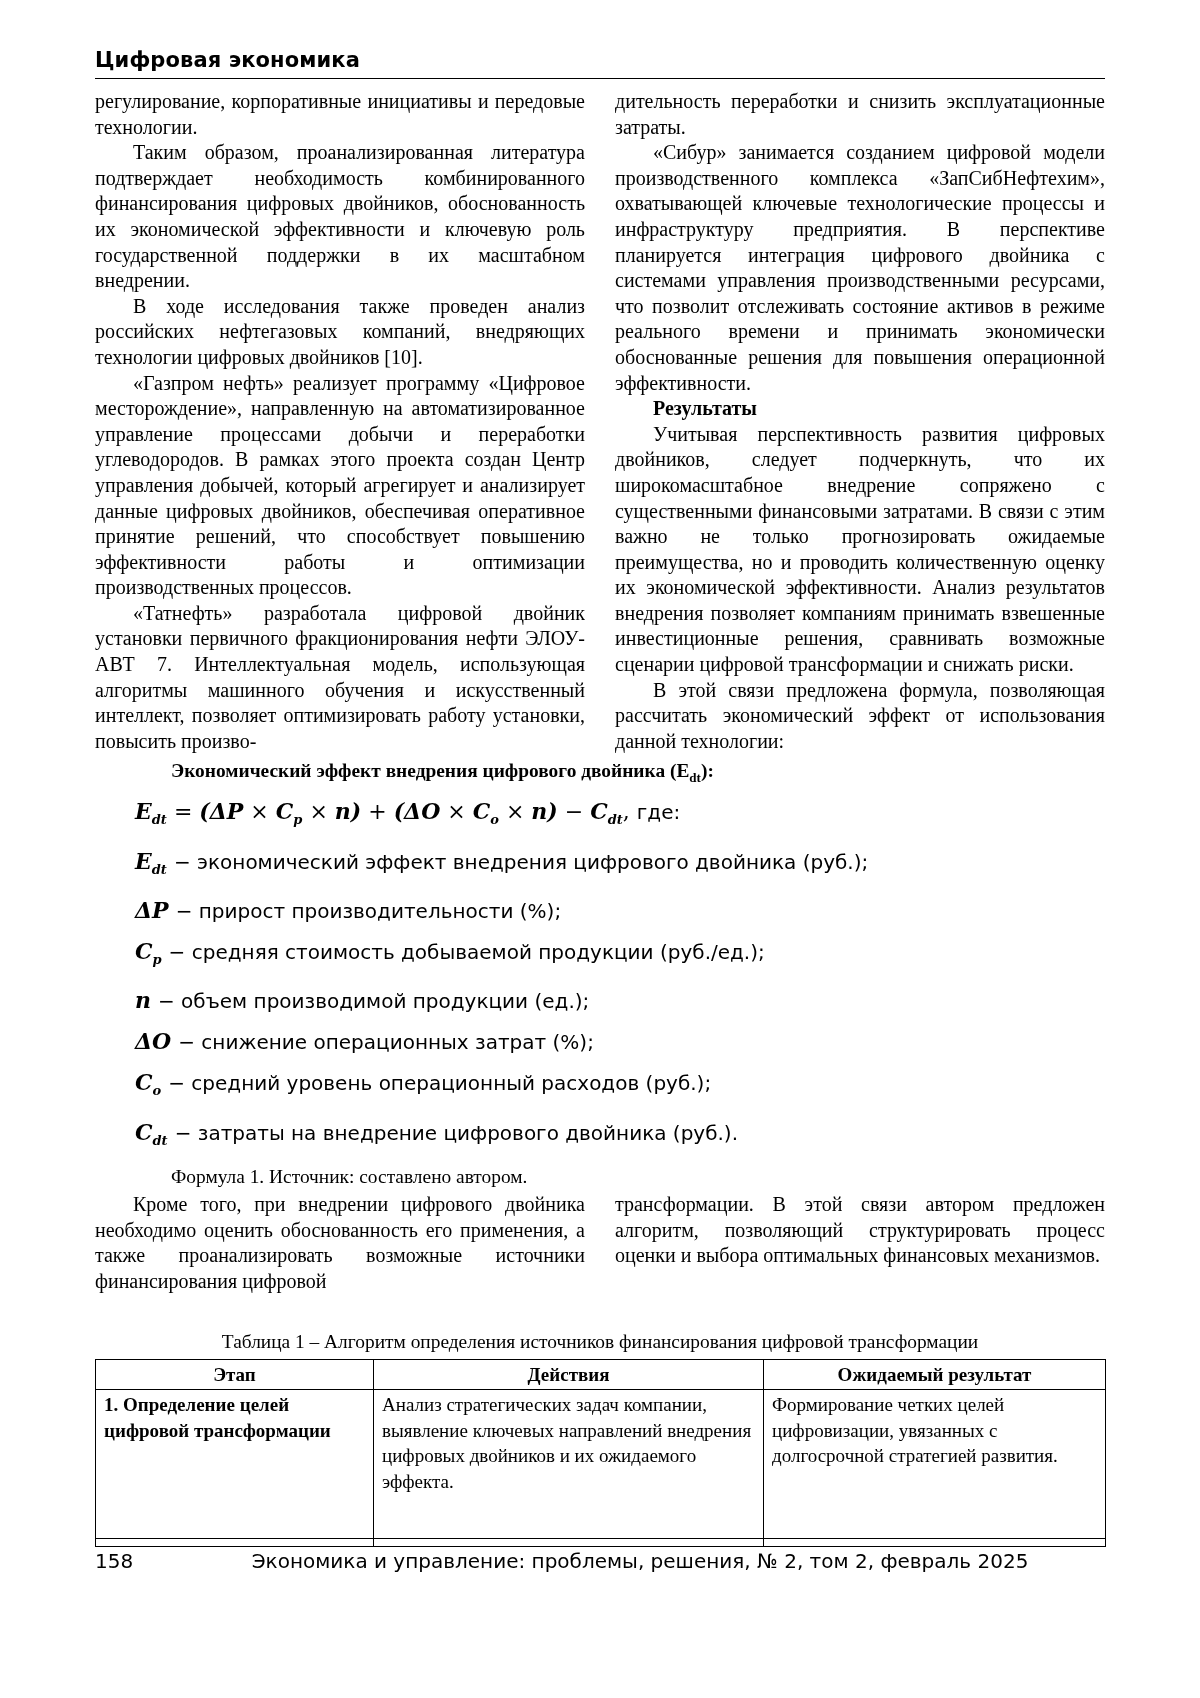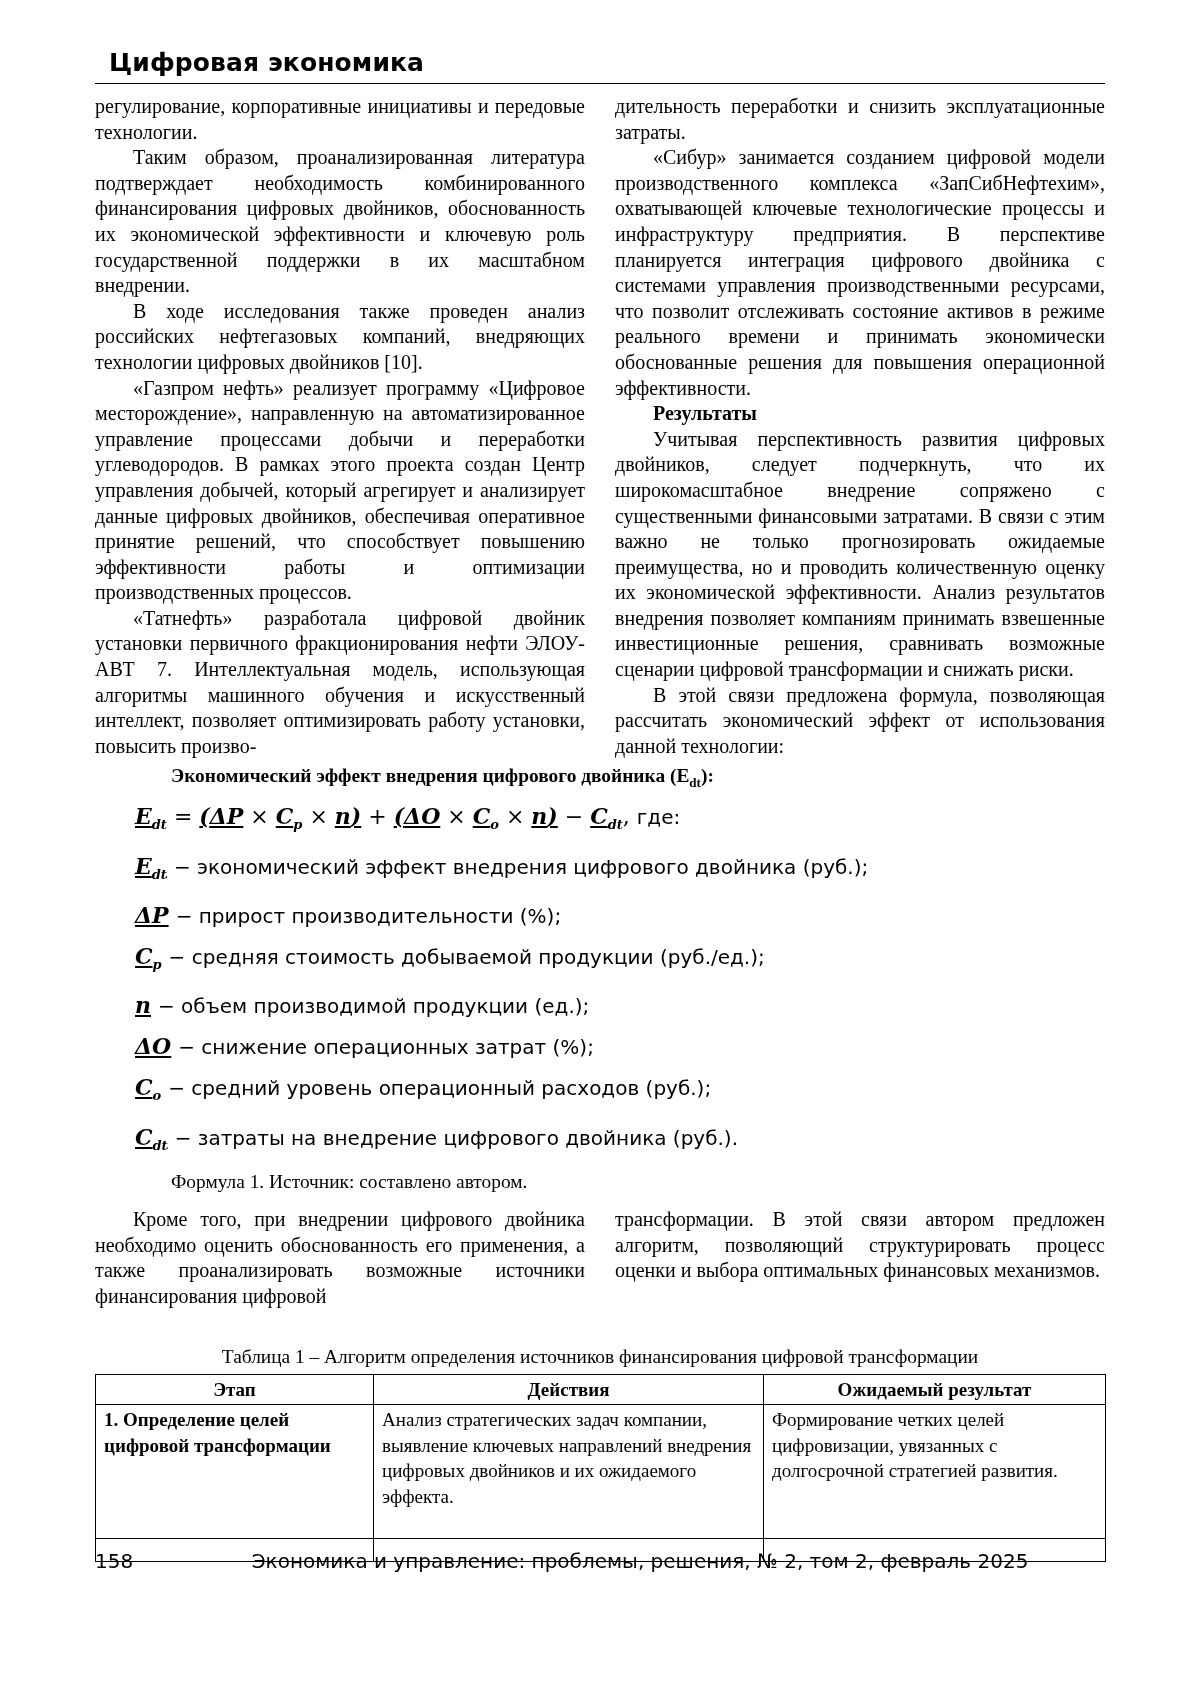--- a/index.html
+++ b/index.html
@@ -27,25 +27,24 @@
     position: absolute;
     left: 95px;
     top: 48px;
     width: 1010px;
   }
 
   
   .journal-header {
     font-family: "DejaVu Sans", "Liberation Sans", sans-serif;
     font-weight: bold;
-    font-size: 25px;
+    font-size: 21px;
     letter-spacing: 0.1px;
     color: #000;
     padding-bottom: 6px;
-    margin-left: 14px;
   }
   .rule {
     border-bottom: 1.6px solid #000;
     width: 100%;
     margin-bottom: 10px;
   }
 
   
   .cols {
     display: flex;
@@ -88,21 +87,20 @@
     font-family: "DejaVu Serif", serif;
     font-size: 22px;
     line-height: 40px;
     padding-left: 40px;
     white-space: nowrap;
   }
   .formula-line .mathb {
     font-style: italic;
     font-weight: bold;
     font-family: "DejaVu Serif", serif;
-    text-decoration: underline;
   }
   .formula-line .txt {
     font-family: "DejaVu Sans", sans-serif;
     font-size: 20px;
   }
   .formula-line sub {
     font-size: 13px;
     font-style: italic;
   }
   .formula-caption {
@@ -232,21 +230,21 @@
       <div class="formula-line">
         <span class="mathb">C<sub>o</sub></span> <span class="txt">− средний уровень операционный расходов (руб.);</span>
       </div>
       <div class="formula-line">
         <span class="mathb">C<sub>dt</sub></span> <span class="txt">− затраты на внедрение цифрового двойника (руб.).</span>
       </div>
 
       <div class="formula-caption">Формула 1. Источник: составлено автором.</div>
     </div>
 
-    <div class="cols" style="margin-top:12px;">
+    <div class="cols" style="margin-top:2px;">
       <div class="col">
         <p class="ind">Кроме того, при внедрении цифрового двойника необходимо оценить обоснованность его применения, а также проанализировать возможные источники финансирования цифровой</p>
       </div>
       <div class="col">
         <p>трансформации. В этой связи автором предложен алгоритм, позволяющий структурировать процесс оценки и выбора оптимальных финансовых механизмов.</p>
       </div>
     </div>
 
     <div class="table-wrap">
       <div class="table-caption">Таблица 1 – Алгоритм определения источников финансирования цифровой трансформации</div>

